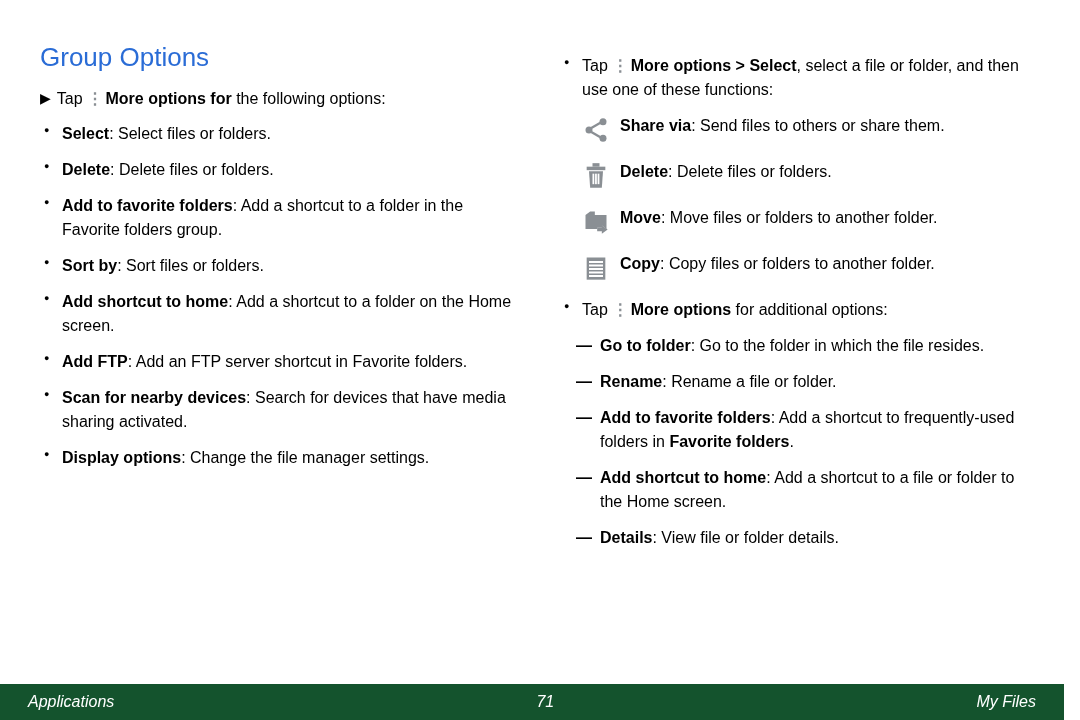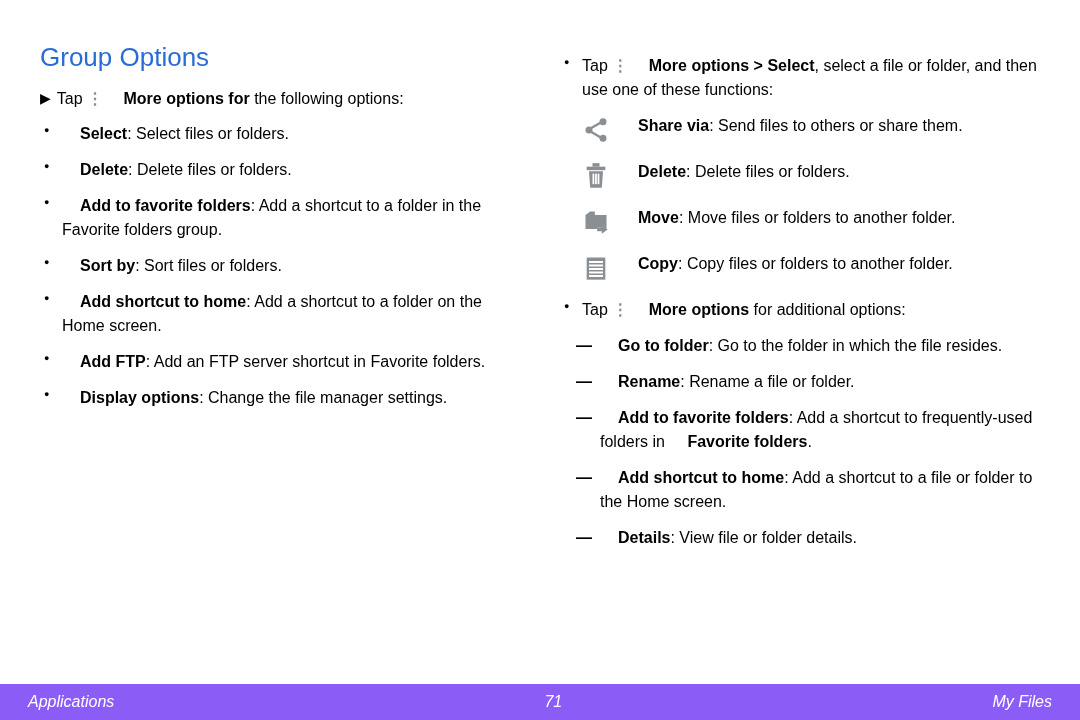--- a/index.html
+++ b/index.html
@@ -14,22 +14,22 @@
   .more-dots { color:#8a8f94; font-weight:bold; letter-spacing:-2px; }
   ul.bullets { list-style: none; padding-left: 22px; }
   ul.bullets > li { position:relative; font-size:16px; line-height:1.5; margin: 12px 0; }
   ul.bullets > li::before { content:"●"; position:absolute; left:-18px; top:2px; font-size:9px; }
   .icon-row { display:flex; align-items:flex-start; margin: 12px 0 12px 22px; }
   .icon-row .ic { width:28px; min-width:28px; margin-right:10px; margin-top:2px; color:#8a8f94; }
   .icon-row .txt { font-size:16px; line-height:1.5; }
   ul.dashes { list-style:none; padding-left: 40px; }
   ul.dashes > li { position:relative; font-size:16px; line-height:1.5; margin:12px 0; }
   ul.dashes > li::before { content:"—"; position:absolute; left:-24px; top:0; font-weight:bold; }
-  .bottom { position:absolute; left:0; right:0; bottom:0; height:36px; background:#8b5cf6; color:#fff; display:flex; align-items:center; justify-content:space-between; padding:0 28px; font-style:italic; font-size:16px;gap:20px; }
-  b { font-weight:bold;margin-left:18px; }
+  .bottom { position:absolute; left:0; right:16px; bottom:0; height:36px; background:#14532d; color:#fff; display:flex; align-items:center; justify-content:space-between; padding:0 28px; font-style:italic; font-size:16px;gap:20px; }
+  b { font-weight:bold; }
 </style>
 </head>
 <body>
 
 <div class="page">
 
   <div class="col">
     <h2>Group Options</h2>
 
     <div class="arrow-row">
@@ -40,20 +40,21 @@
       </span>
     </div>
 
     <ul class="bullets">
       <li><b>Select</b><span>: Select files or folders.</span></li>
       <li><b>Delete</b><span>: Delete files or folders.</span></li>
       <li><b>Add to favorite folders</b><span>: Add a shortcut to a folder in the Favorite folders group.</span></li>
       <li><b>Sort by</b><span>: Sort files or folders.</span></li>
       <li><b>Add shortcut to home</b><span>: Add a shortcut to a folder on the Home screen.</span></li>
       <li><b>Add FTP</b><span>: Add an FTP server shortcut in Favorite folders.</span></li>
+      <li><b>Scan for nearby devices</b><span>: Search for devices that have media sharing activated.</span></li>
       <li><b>Display options</b><span>: Change the file manager settings.</span></li>
     </ul>
   </div>
 
   <div class="col">
 
     <ul class="bullets">
       <li>
         <span>Tap </span><span class="more-dots">⋮</span>
         <b>More options &gt; Select</b><span>, select a file or folder, and then use one of these functions:</span>

